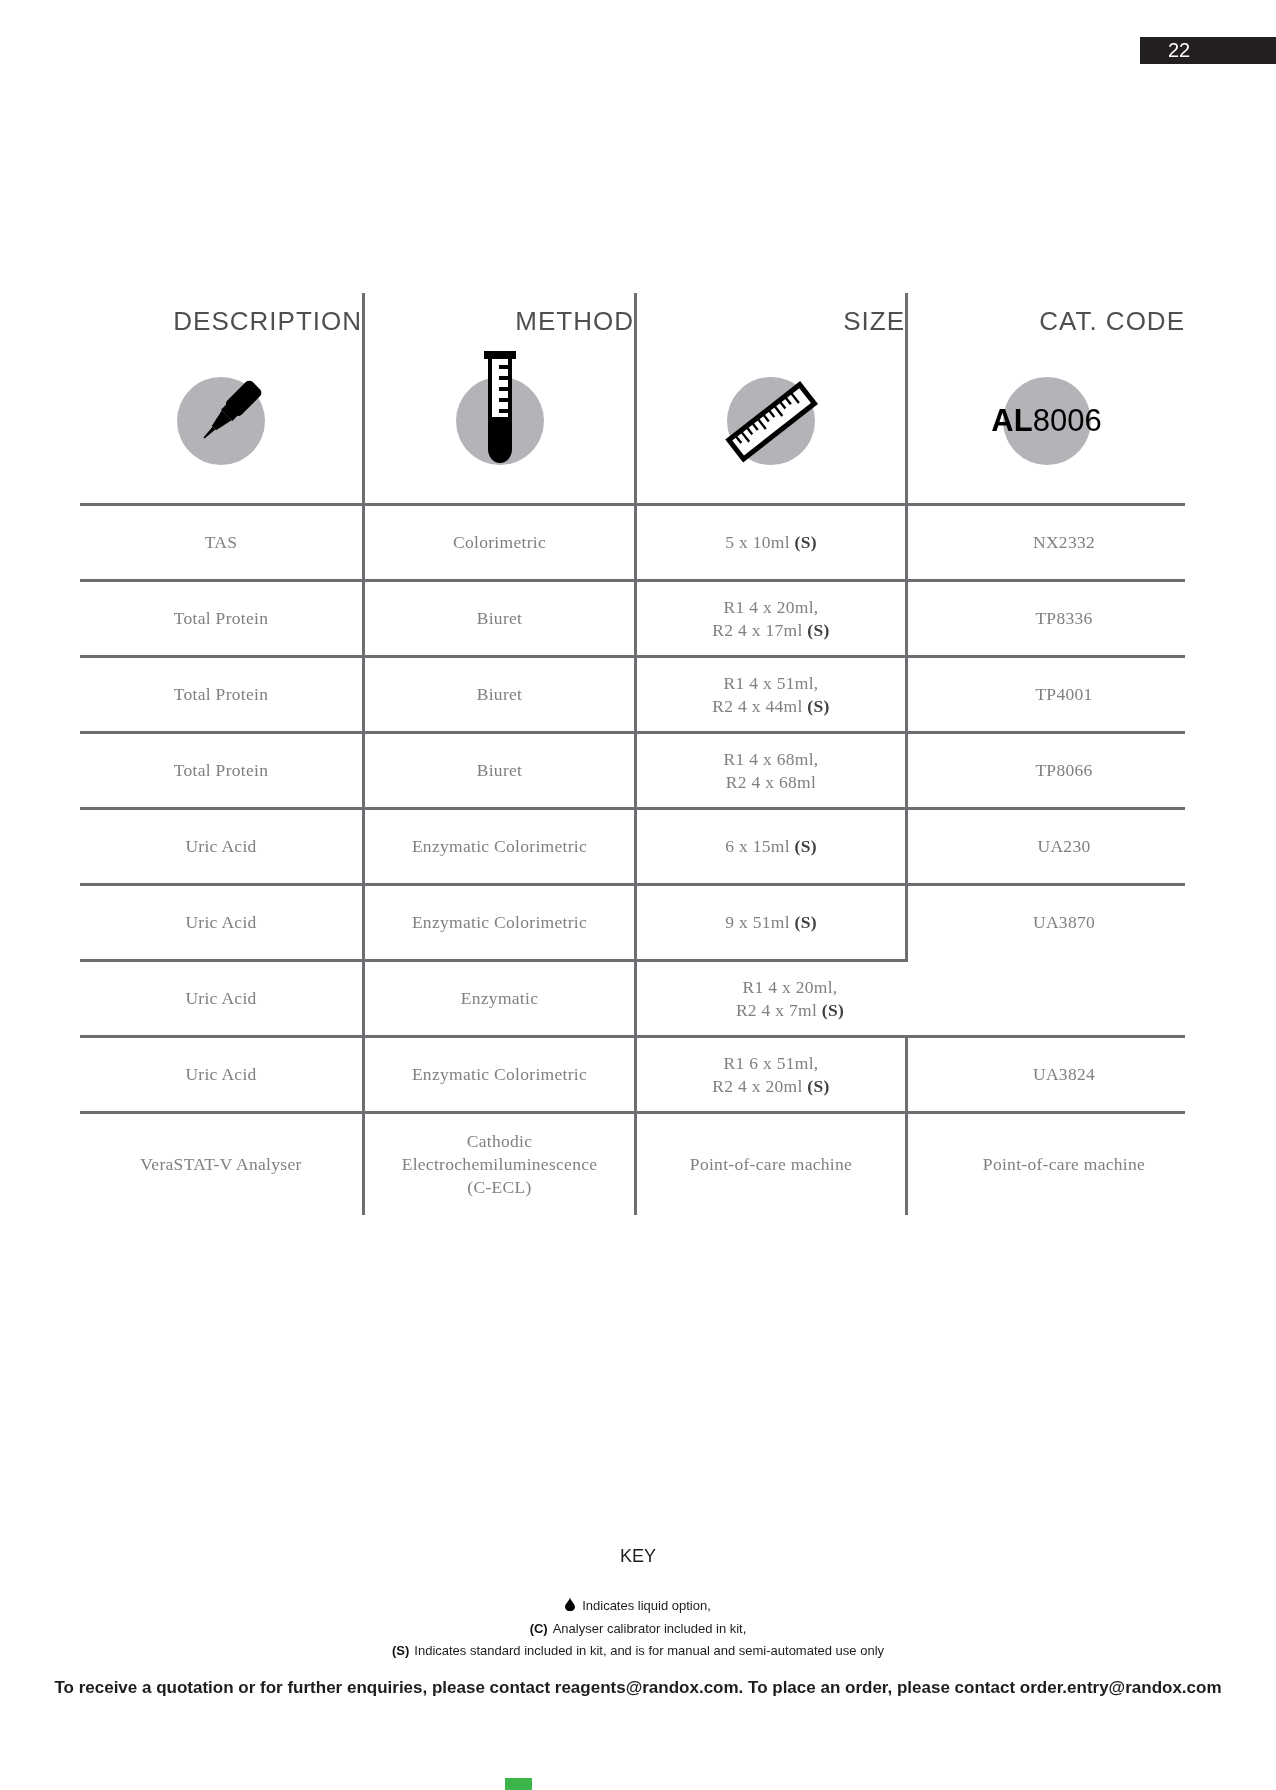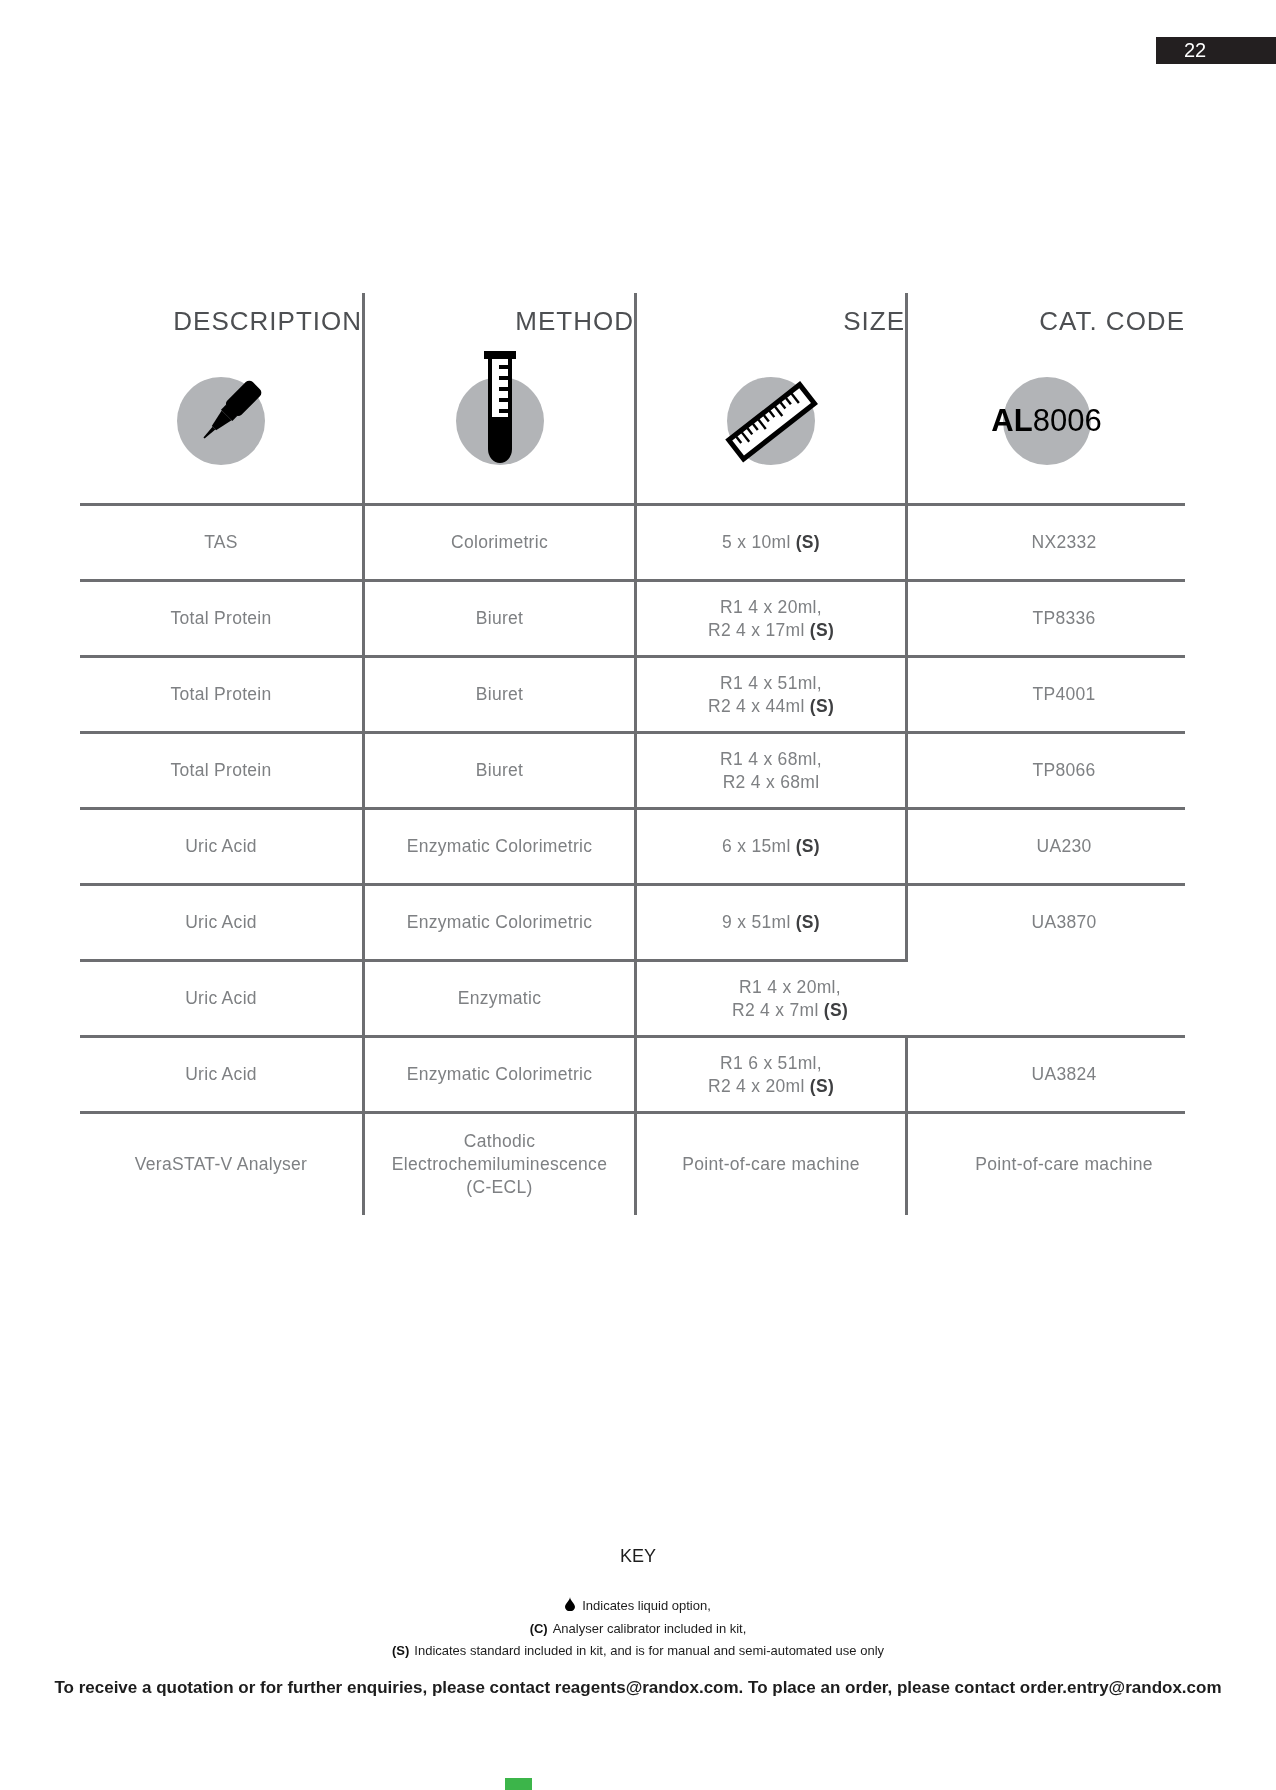--- a/index.html
+++ b/index.html
@@ -2,21 +2,21 @@
 <html><head>
 <meta charset="utf-8">
 <style>
   html,body{margin:0;padding:0;background:#e8e8e8;}
   .page{
     position:relative;width:1276px;height:1790px;margin:0 auto;background:#ffffff;
     font-family:"Liberation Sans", sans-serif;overflow:hidden;
   }
   
   .pagenum{
-    position:absolute;top:37px;right:0;width:120px;height:27px;background:#231f20;
+    position:absolute;top:37px;right:0;width:136px;height:27px;background:#231f20;
     color:#fff;font-size:20px;display:flex;align-items:center;padding-left:28px;
     box-sizing:border-box;font-family:"Liberation Sans",sans-serif;
   }
   
   .rtable{position:absolute;left:80px;top:293px;width:1105px;}
   .thead,.trow{display:grid;grid-template-columns:285px 272px 271px 277px;}
   .thead{height:210px;}
   .hcell{position:relative;border-right:3px solid #6d6e71;box-sizing:border-box;}
   .hcell:last-child{border-right:none;}
   .hlabel{margin-top:13px;line-height:30px;text-align:right;font-size:26px;letter-spacing:1px;color:#4d4f52;}
@@ -30,21 +30,21 @@
     position:absolute;left:50%;top:50%;transform:translate(-50%,-50%);
     font-size:31px;color:#000000;white-space:nowrap;letter-spacing:0;
   }
   .al b{font-weight:bold;}
   
   .trow{height:76px;}
   .trow:last-child{height:104px;}
   .tcell{
     border-top:3px solid #6d6e71;border-right:3px solid #6d6e71;box-sizing:border-box;
     display:flex;flex-direction:column;align-items:center;justify-content:center;
-    font-size:17.5px;color:#7e8083;line-height:23px;text-align:center;letter-spacing:0.3px;
+    font-size:17.5px;color:#7e8083;line-height:23px;text-align:center;letter-spacing:0.3px;font-family:Liberation Serif, serif;
   }
   .tcell:last-child{border-right:none;padding-left:35px;}
   .flag{font-weight:bold;color:#3e3f41;}
   
   .key-title{position:absolute;top:1546px;left:0;width:100%;text-align:center;font-size:18px;color:#1d1d1d;}
   .key-items{position:absolute;top:1595px;left:0;width:100%;text-align:center;font-size:13px;line-height:22px;color:#1d1d1d;}
   .kprefix{font-weight:bold;color:#111;margin-right:5px;}
   .drop{display:inline-block;margin-right:7px;vertical-align:-1px;}
   .footer-contact{position:absolute;top:1678px;left:0;width:100%;text-align:center;font-size:17px;color:#1d1d1d;font-weight:bold;}
   .green-mark{position:absolute;left:505px;top:1778px;width:27px;height:12px;background:#3cb54a;}

